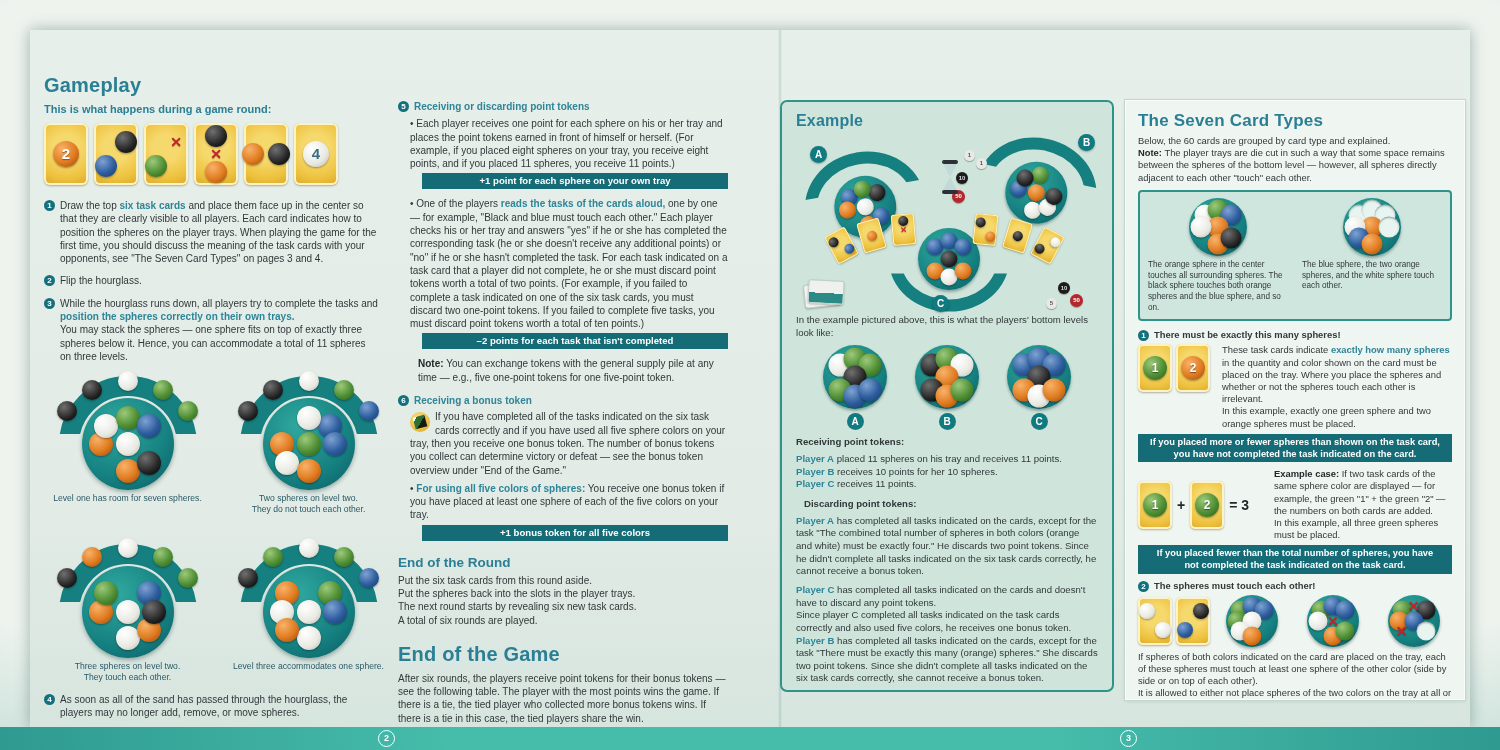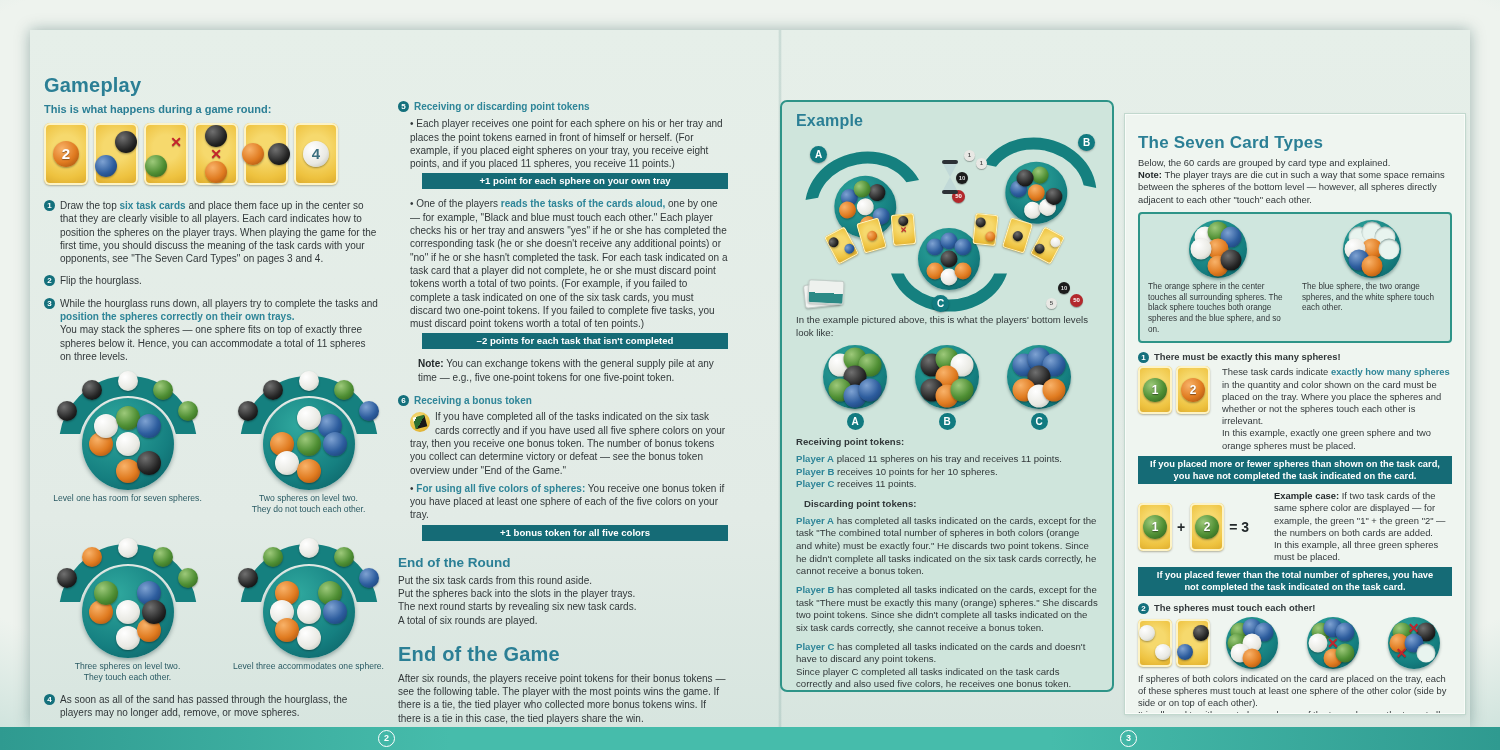--- a/index.html
+++ b/index.html
@@ -140,23 +140,23 @@
   .blitem{text-align:center;}
   .blevel{position:relative;width:64px;height:64px;border-radius:50%;margin:0 auto;
     background:radial-gradient(circle at 38% 30%, #2fa89e, #157f80 62%, #0a5a60);box-shadow:0 2px 3px rgba(0,40,40,.35);}
   .blevel .ball{width:23px;height:23px;}
   .blbadge{display:inline-block;width:17px;height:17px;border-radius:50%;background:#117a80;color:#fff;
     font-size:10px;font-weight:bold;text-align:center;line-height:17px;margin-top:4px;}
   .ex-t{font-size:9.6px;color:#32383a;line-height:1.32;}
   .ex-t .teal-b{font-size:9.6px;}
 
   
-  .types-panel{position:absolute;left:1095px;top:84px;width:340px;height:600px;box-sizing:border-box;
+  .types-panel{position:absolute;left:1095px;top:70px;width:340px;height:600px;box-sizing:border-box;
     background:#eff5f0;border:1px solid #f9fcf9;box-shadow:0 0 0 1px #c2d8ce,0 1px 4px rgba(20,80,80,.15);
-    padding:18px 12px;overflow:hidden;}
+    padding:10px 12px;overflow:hidden;}
   .types-panel h1.doc{font-size:17px;margin-bottom:4px;}
   .tp-t{font-size:9.4px;color:#32383a;line-height:1.3;}
   .mintbox{position:relative;background:#cfe6de;border:2px solid #2e9488;border-radius:4px;
     margin:6px 0 8px 0;padding:6px 8px 6px 8px;display:flex;gap:14px;}
   .mintbox .half{flex:1;text-align:center;}
   .mintbox .blevel{width:58px;height:58px;}
   .mintbox .blevel .ball{width:21px;height:21px;}
   .mintbox .cap2{font-size:8.2px;color:#32383a;text-align:left;margin-top:4px;line-height:1.3;}
   .typehead{display:flex;gap:5px;margin:6px 0 3px 0;}
   .typebody{display:flex;gap:8px;}
@@ -526,23 +526,23 @@
       </div>
     </div>
 
     <div class="ex-t dark-b" style="margin:6px 0 4px 0;">Receiving point tokens:</div>
     <div class="ex-t"><span class="teal-b">Player A</span><span> placed 11 spheres on his tray and receives 11 points.</span></div>
     <div class="ex-t"><span class="teal-b">Player B</span><span> receives 10 points for her 10 spheres.</span></div>
     <div class="ex-t"><span class="teal-b">Player C</span><span> receives 11 points.</span></div>
 
     <div class="ex-t dark-b" style="margin:7px 0 4px 8px;">Discarding point tokens:</div>
     <div class="ex-t" style="margin-bottom:6px;"><span class="teal-b">Player A</span><span> has completed all tasks indicated on the cards, except for the task "The combined total number of spheres in both colors (orange and white) must be exactly four." He discards two point tokens. Since he didn't complete all tasks indicated on the six task cards correctly, he cannot receive a bonus token.</span></div>
-    <div class="ex-t" style="margin-bottom:6px;"><span class="teal-b">Player B</span><span> has completed all tasks indicated on the cards, except for the task "There must be exactly this many (orange) spheres." She discards two point tokens. Since she didn't complete all tasks indicated on the six task cards correctly, she cannot receive a bonus token.</span></div>
     <div class="ex-t pre"><span class="teal-b">Player C</span><span class="pre"> has completed all tasks indicated on the cards and doesn't have to discard any point tokens.
 Since player C completed all tasks indicated on the task cards correctly and also used five colors, he receives one bonus token.</span></div>
+    <div class="ex-t" style="margin-bottom:6px;"><span class="teal-b">Player B</span><span> has completed all tasks indicated on the cards, except for the task "There must be exactly this many (orange) spheres." She discards two point tokens. Since she didn't complete all tasks indicated on the six task cards correctly, she cannot receive a bonus token.</span></div>
   </div>
 
   <div class="types-panel">
     <h1 class="doc">The Seven Card Types</h1>
     <div class="tp-t">Below, the 60 cards are grouped by card type and explained.</div>
     <div class="tp-t"><span class="dark-b">Note:</span><span> The player trays are die cut in such a way that some space remains between the spheres of the bottom level — however, all spheres directly adjacent to each other "touch" each other.</span></div>
 
     <div class="mintbox">
       <div class="half">
         <div class="blevel" style="margin-bottom:2px;">

